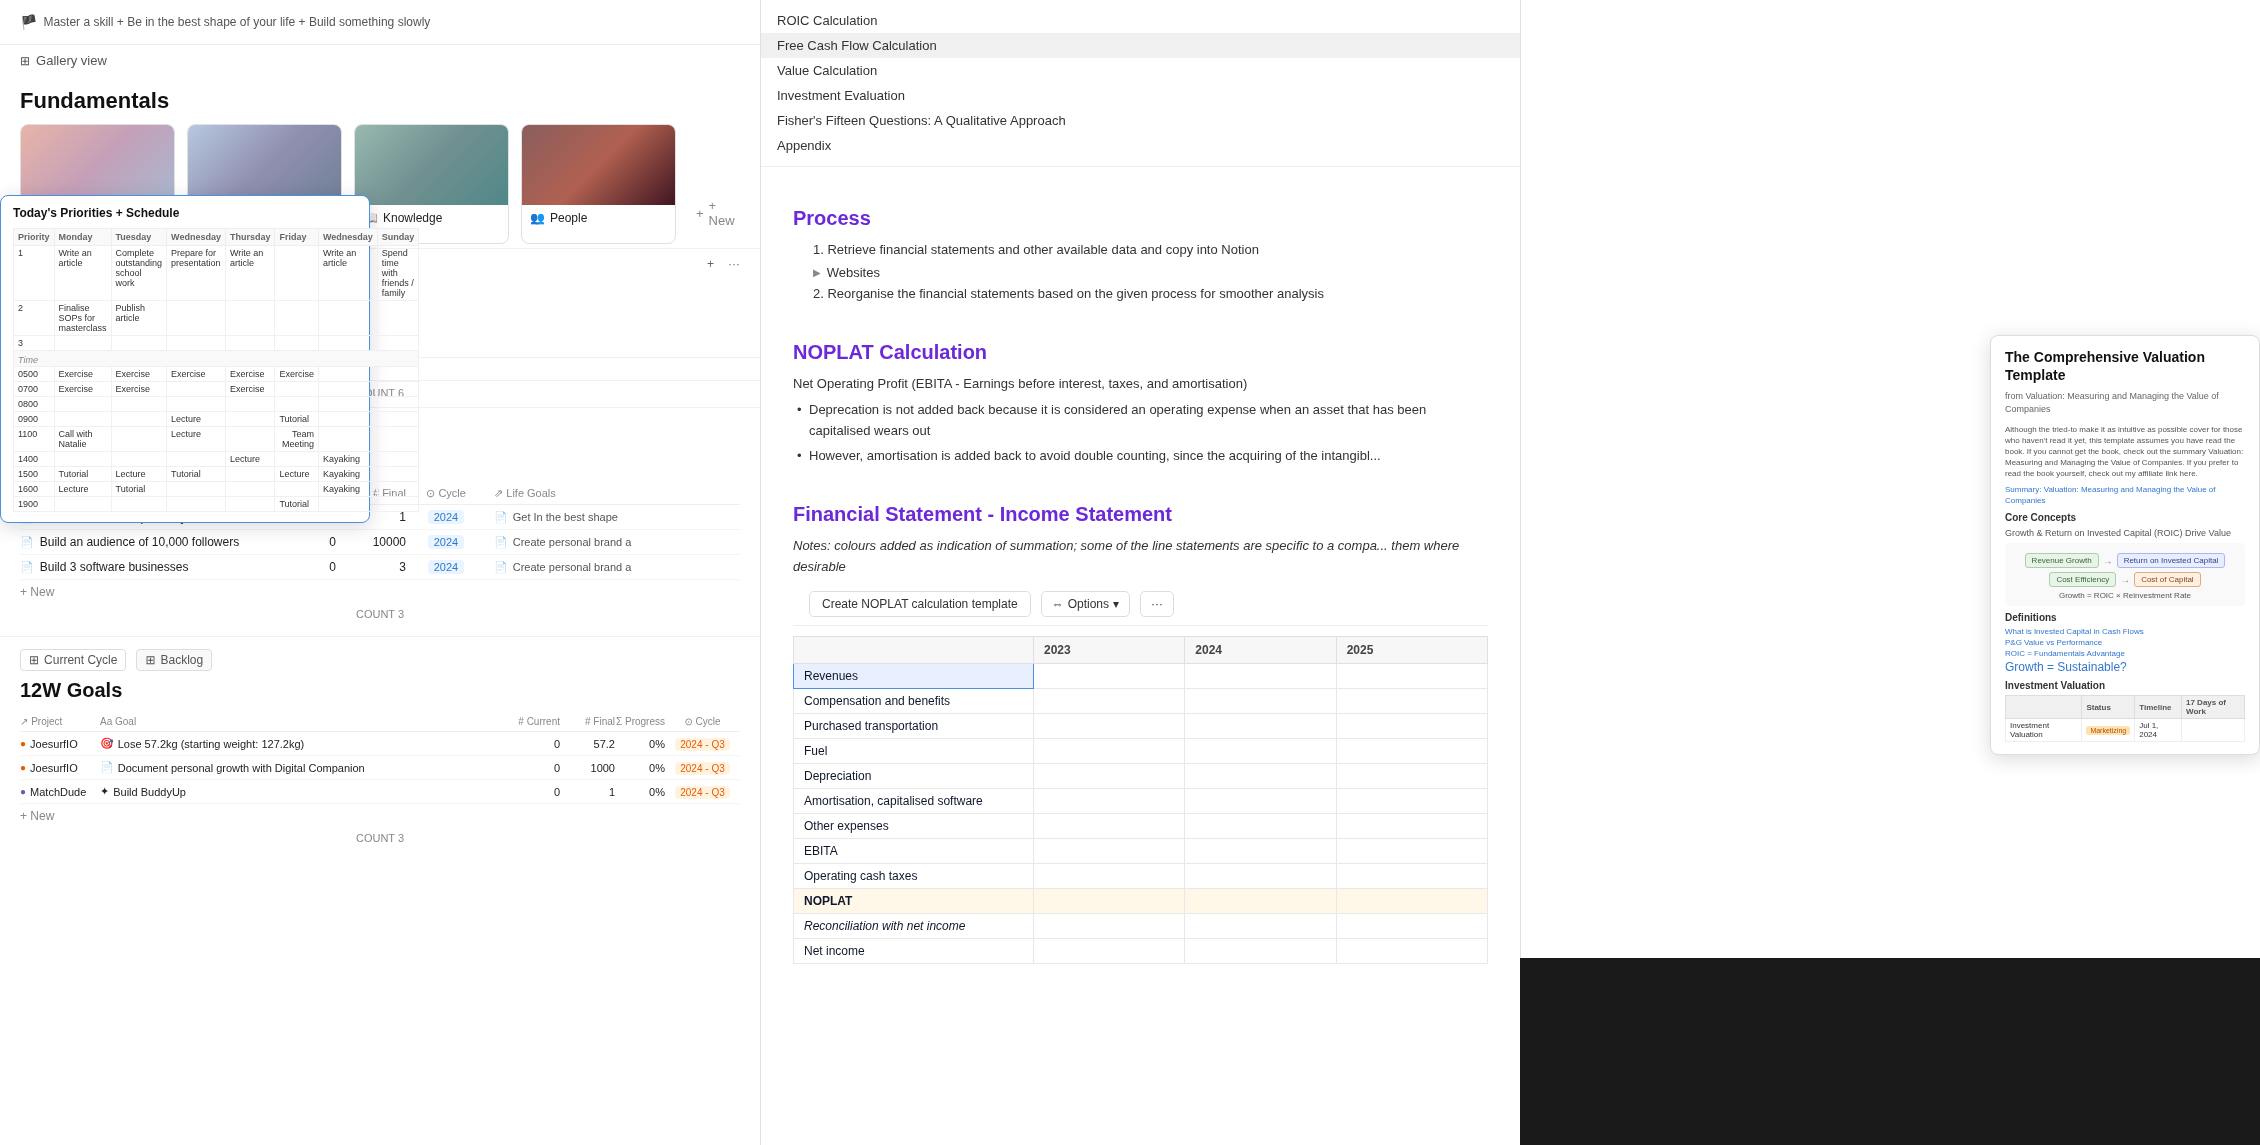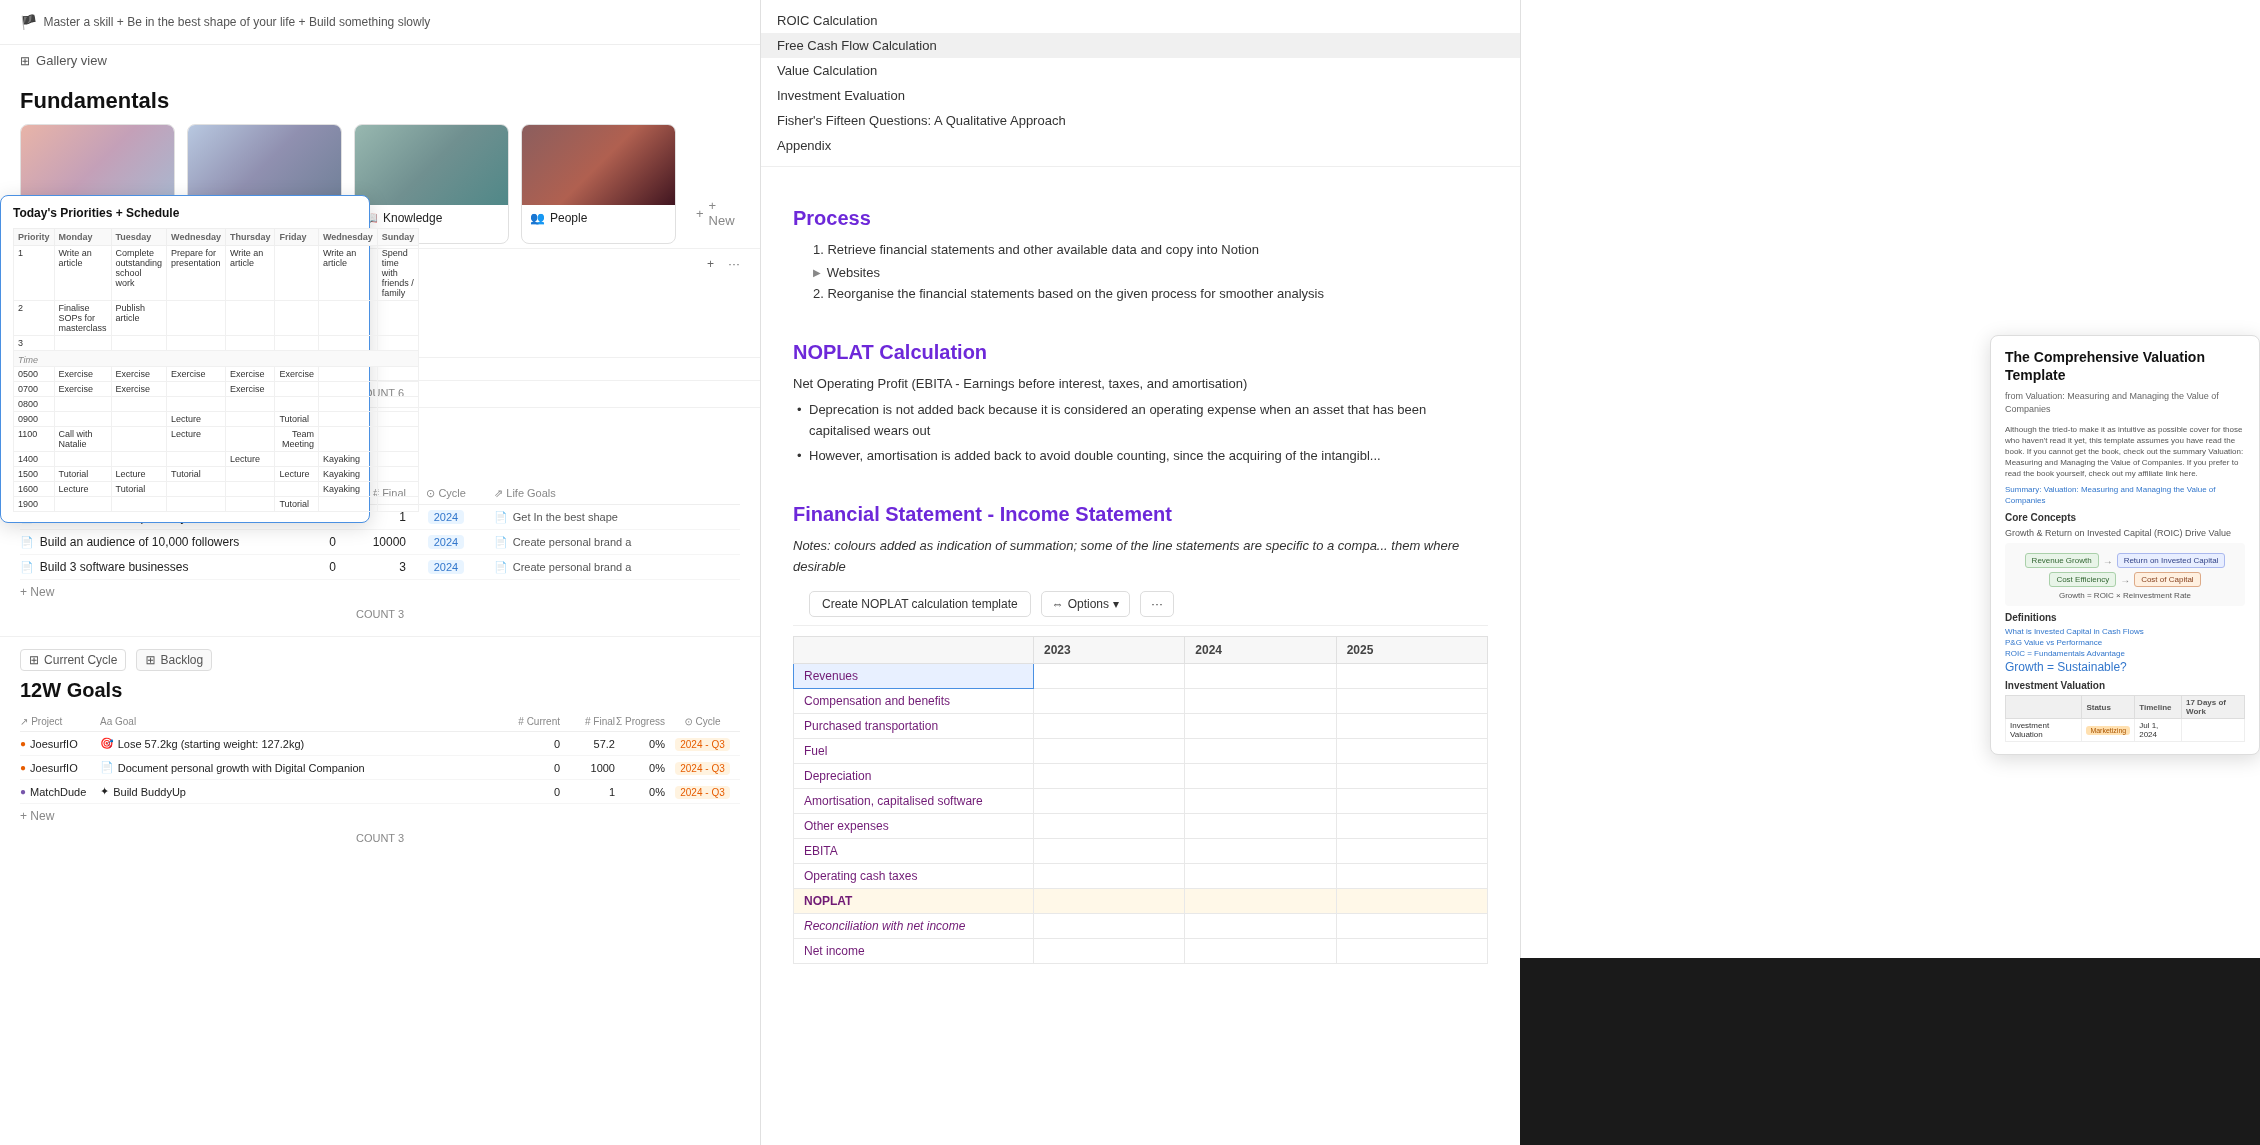--- a/index.html
+++ b/index.html
@@ -356,21 +356,21 @@
       padding: 6px 10px;
       text-align: left;
       font-weight: 600;
       color: #444;
       border: 1px solid #e0e0e0;
     }
 
     .noplat-table td {
       padding: 5px 10px;
       border: 1px solid #e8e8e8;
-      color: #701a75;
+      color: #0f172a;
     }
 
     .noplat-row-highlight {
       background: #fff8e8;
       font-weight: 600;
     }
 
     .noplat-row-italic {
       font-style: italic;
       color: #555;

